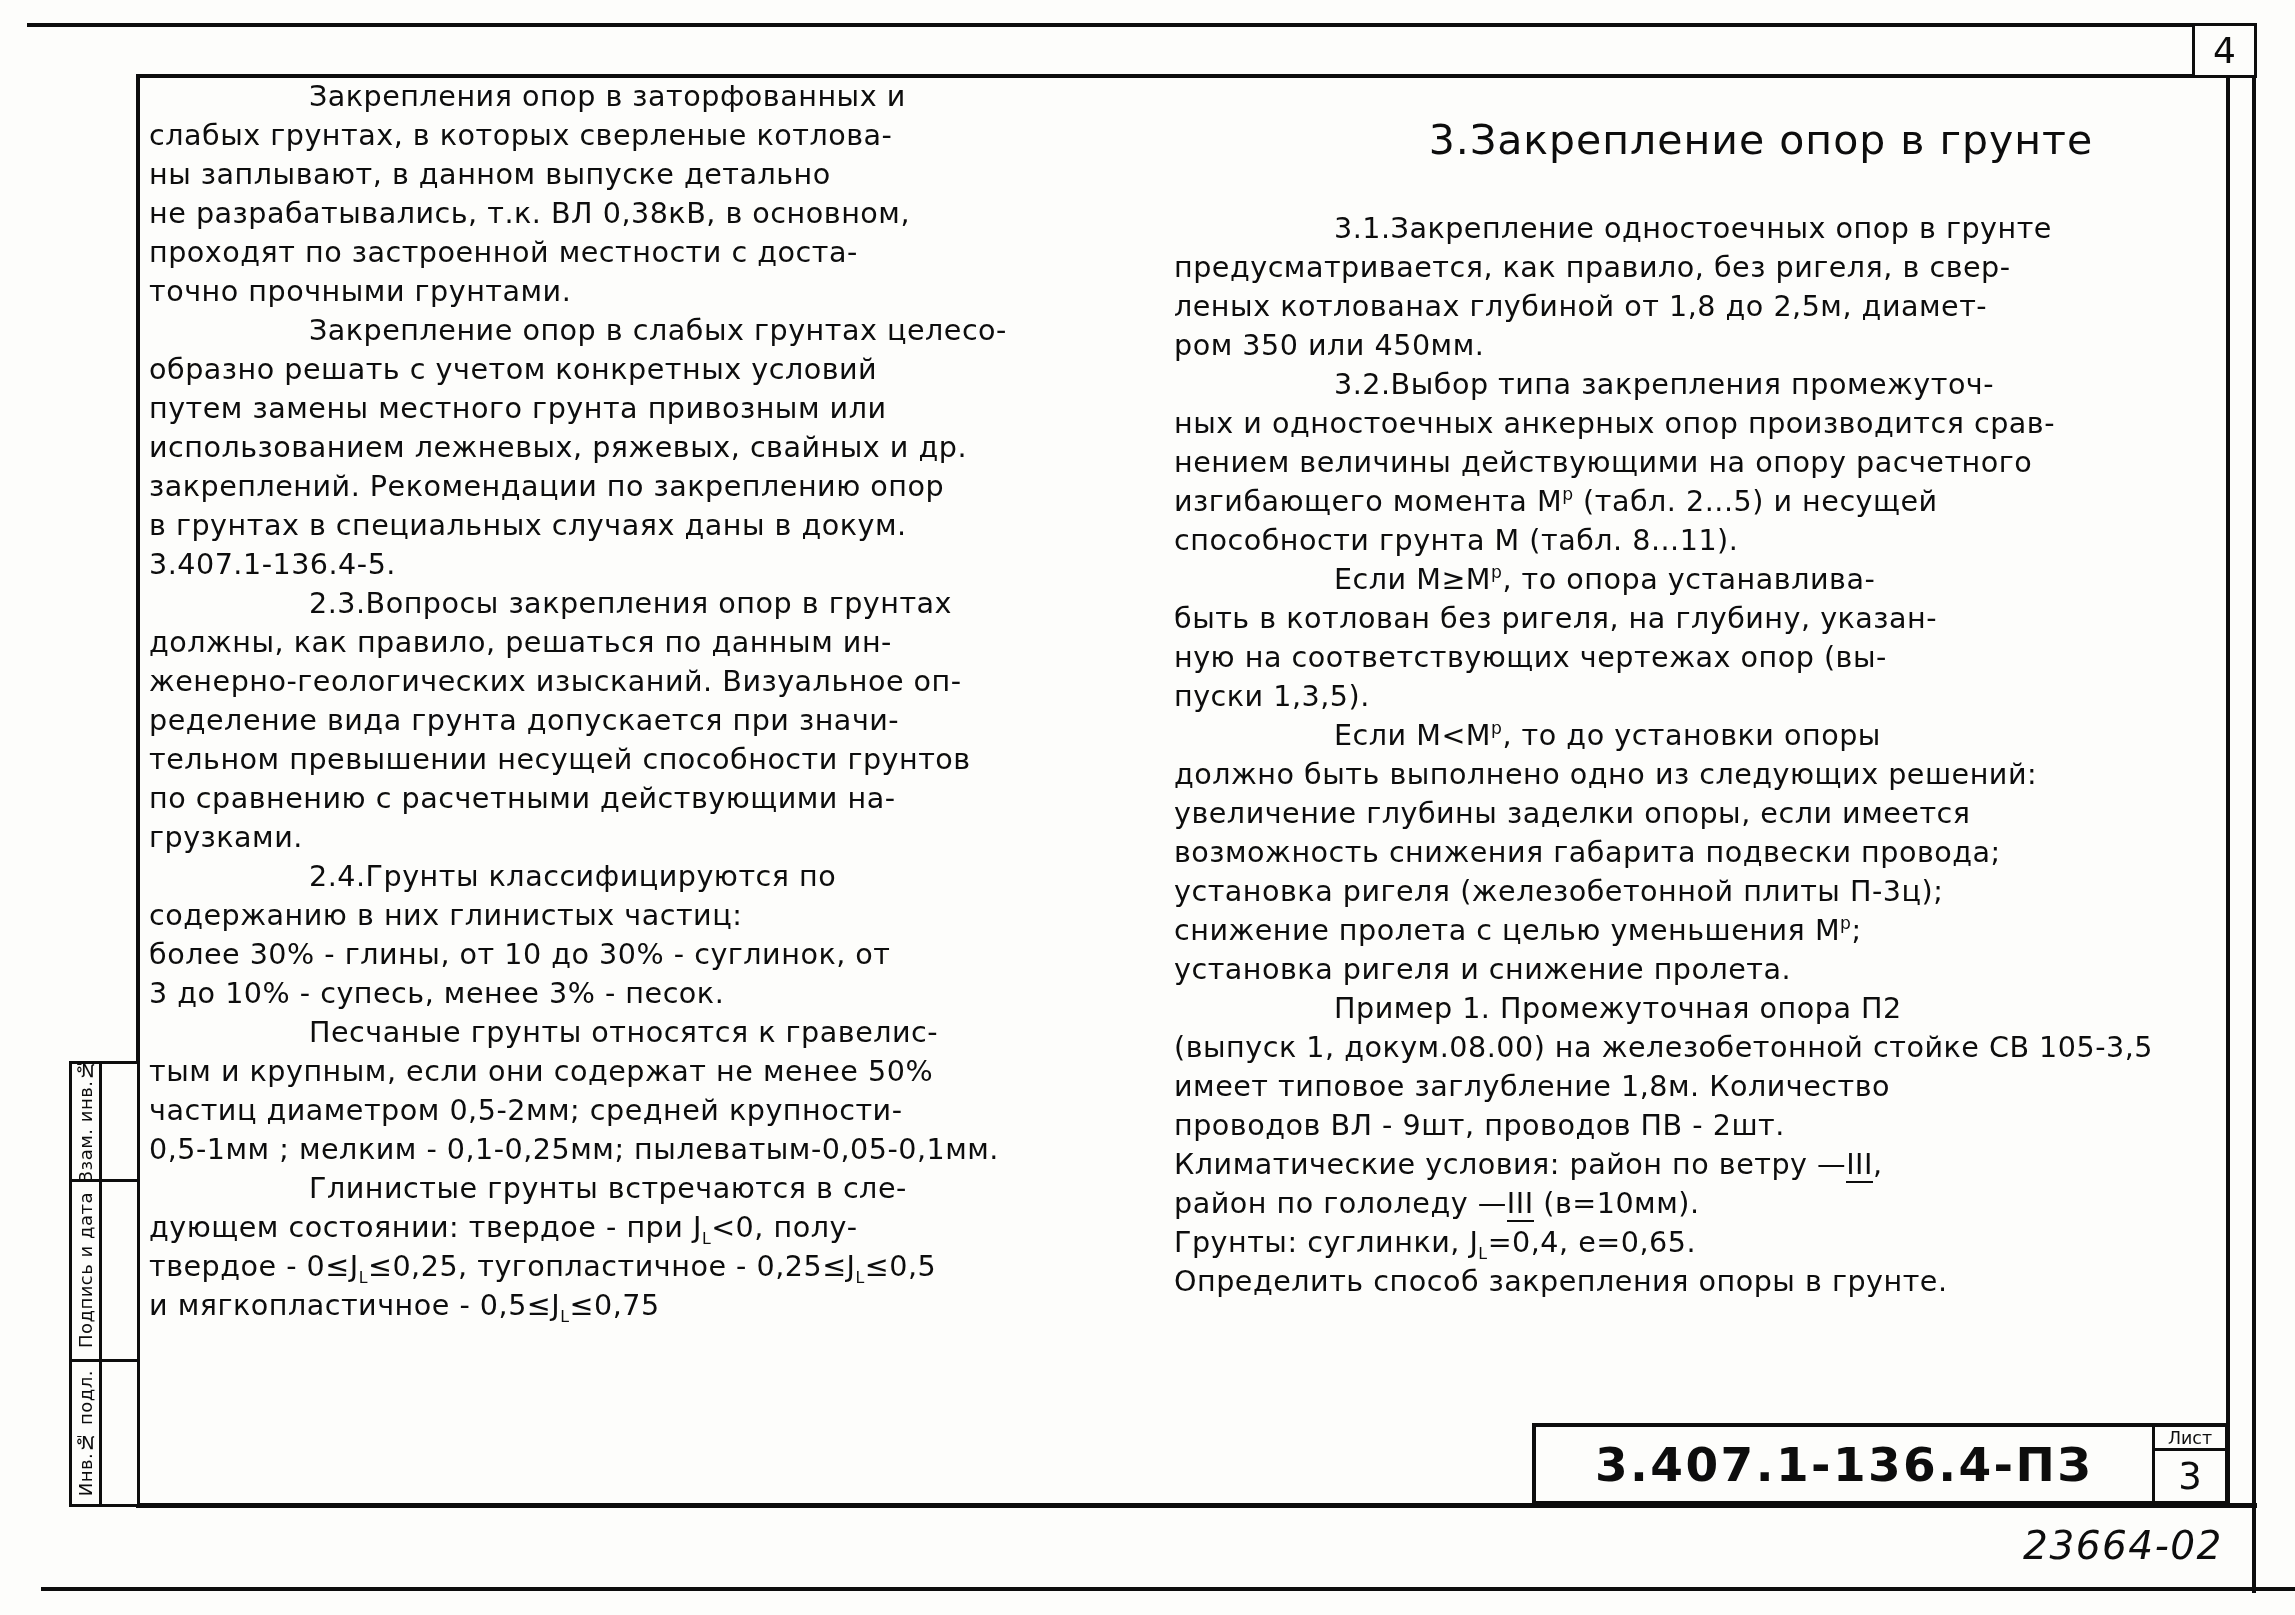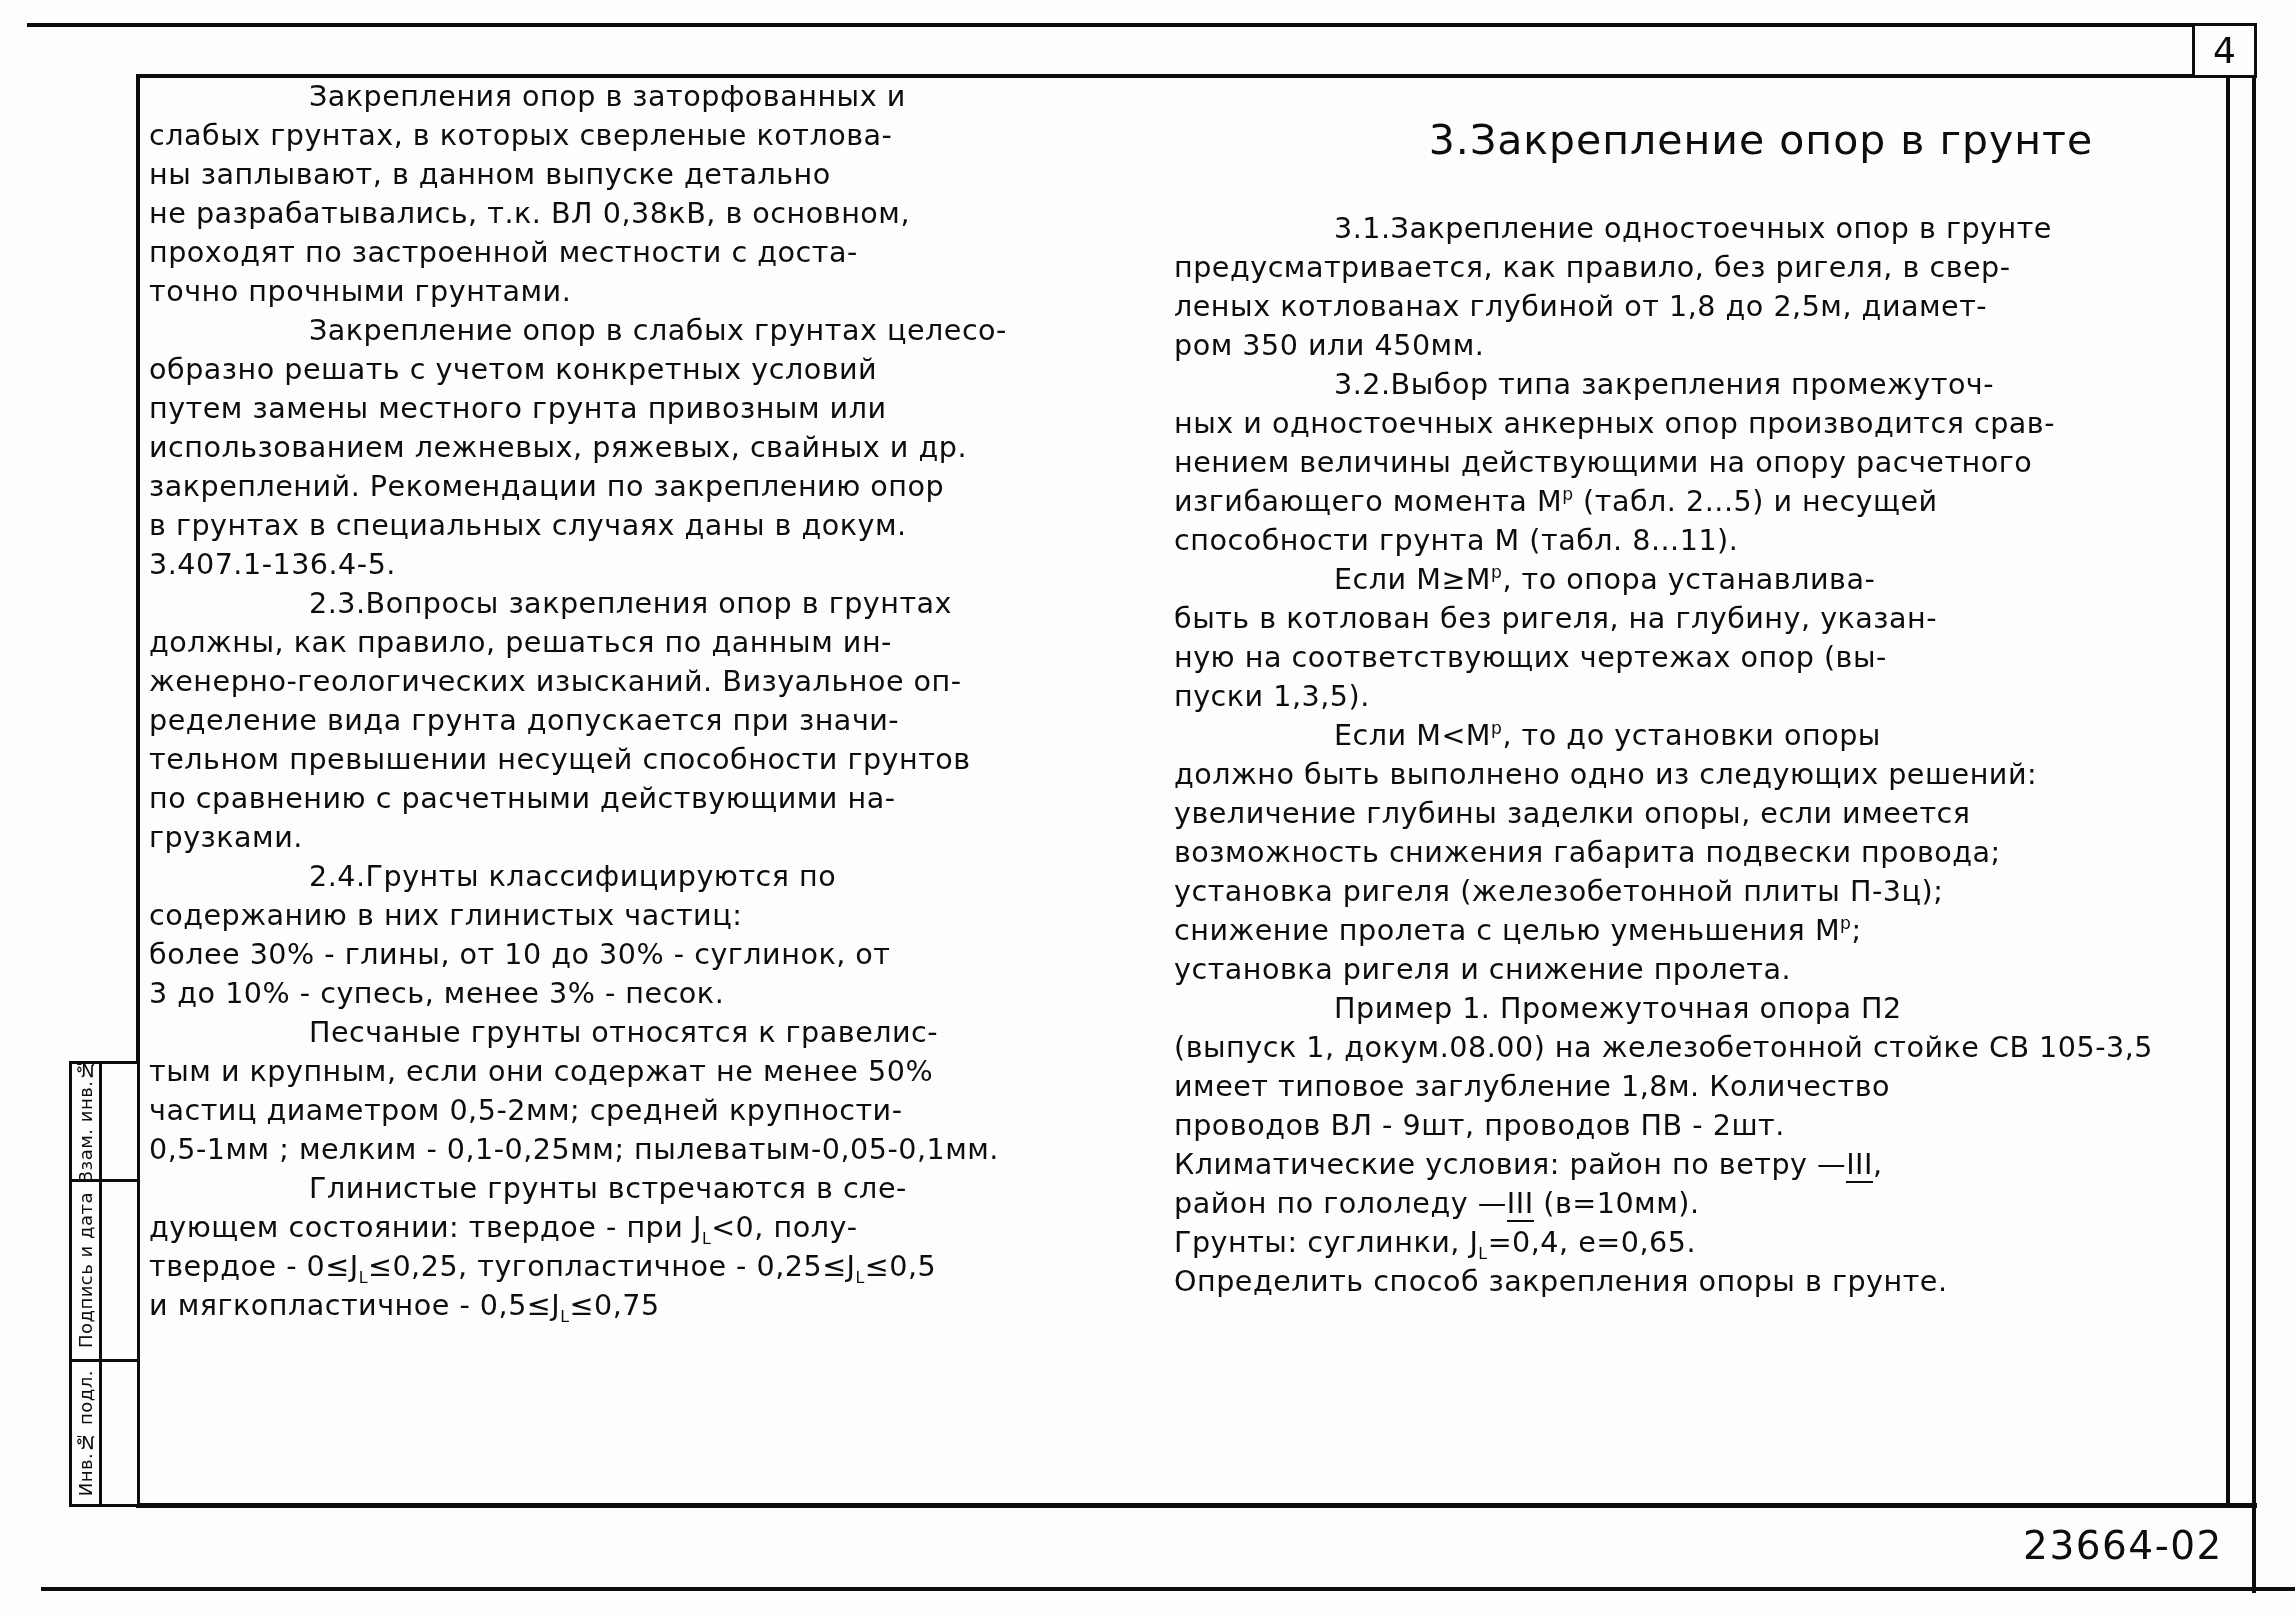--- a/index.html
+++ b/index.html
@@ -77,21 +77,21 @@
     display:flex;flex-direction:column;}
   #tb-sheet-label{
     height:24px;border-bottom:3.4px solid #0d0d0d;box-sizing:border-box;
     display:flex;align-items:center;justify-content:center;font-size:17.4px;
   }
   #tb-sheet-num{flex:1;display:flex;align-items:center;justify-content:center;
     font-size:37px;}
   
   #stamp-number{
     position:absolute;left:2019px;top:1523px;width:208px;
-    font-size:39px;letter-spacing:1.5px;text-align:center;
+    font-size:39px;font-style:italic;letter-spacing:1.5px;text-align:center;
     white-space:nowrap;
   }
 </style>
 </head>
 <body>
 
 <div id="page">
 
   <div class="hline" id="outer-top-line"></div>
   <div class="hline" id="frame-top-line"></div>
@@ -188,17 +188,24 @@
       <div class="sb-blank"></div>
     </div>
     <div class="sb-cell sb-cell-inv">
       <div class="sb-label">
         <span>Инв.№ подл.</span>
       </div>
       <div class="sb-blank"></div>
     </div>
   </div>
 
+  <div id="title-block">
+    <div id="tb-main">3.407.1-136.4-ПЗ</div>
+    <div id="tb-right">
+      <div id="tb-sheet-label">Лист</div>
+      <div id="tb-sheet-num">3</div>
+    </div>
+  </div>
 
   <div id="stamp-number">23664-02</div>
 
 </div>
 
 
 </body></html>

